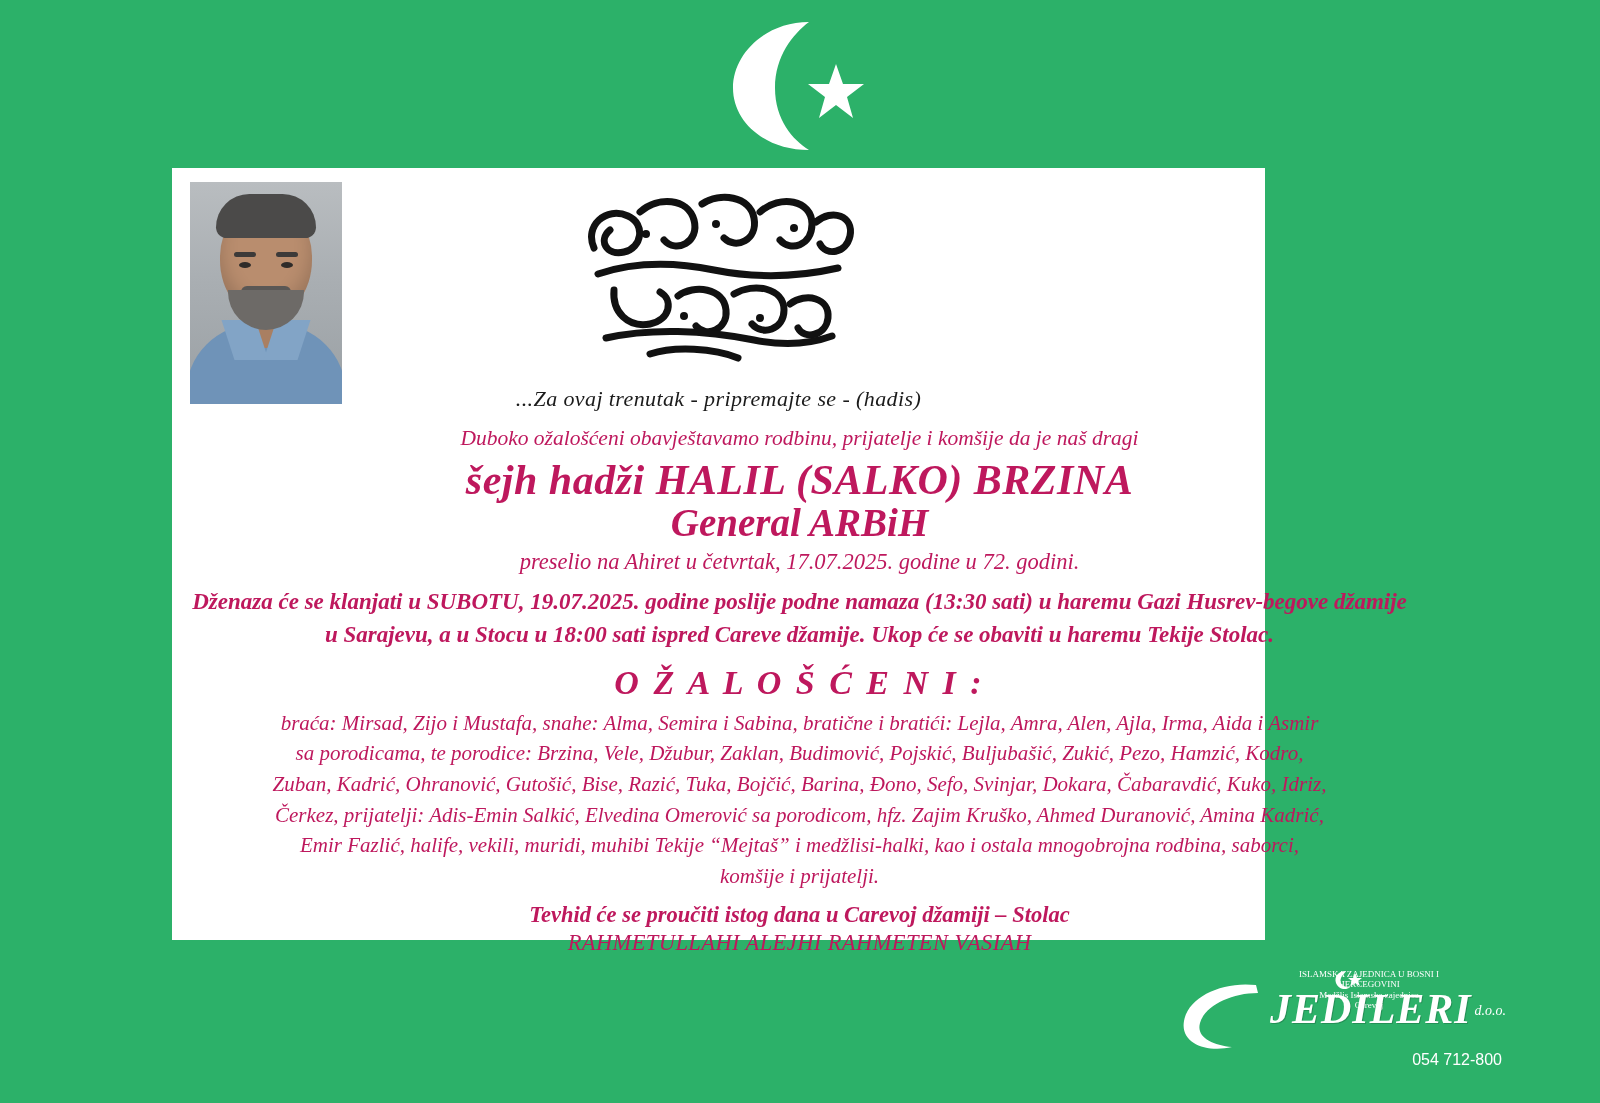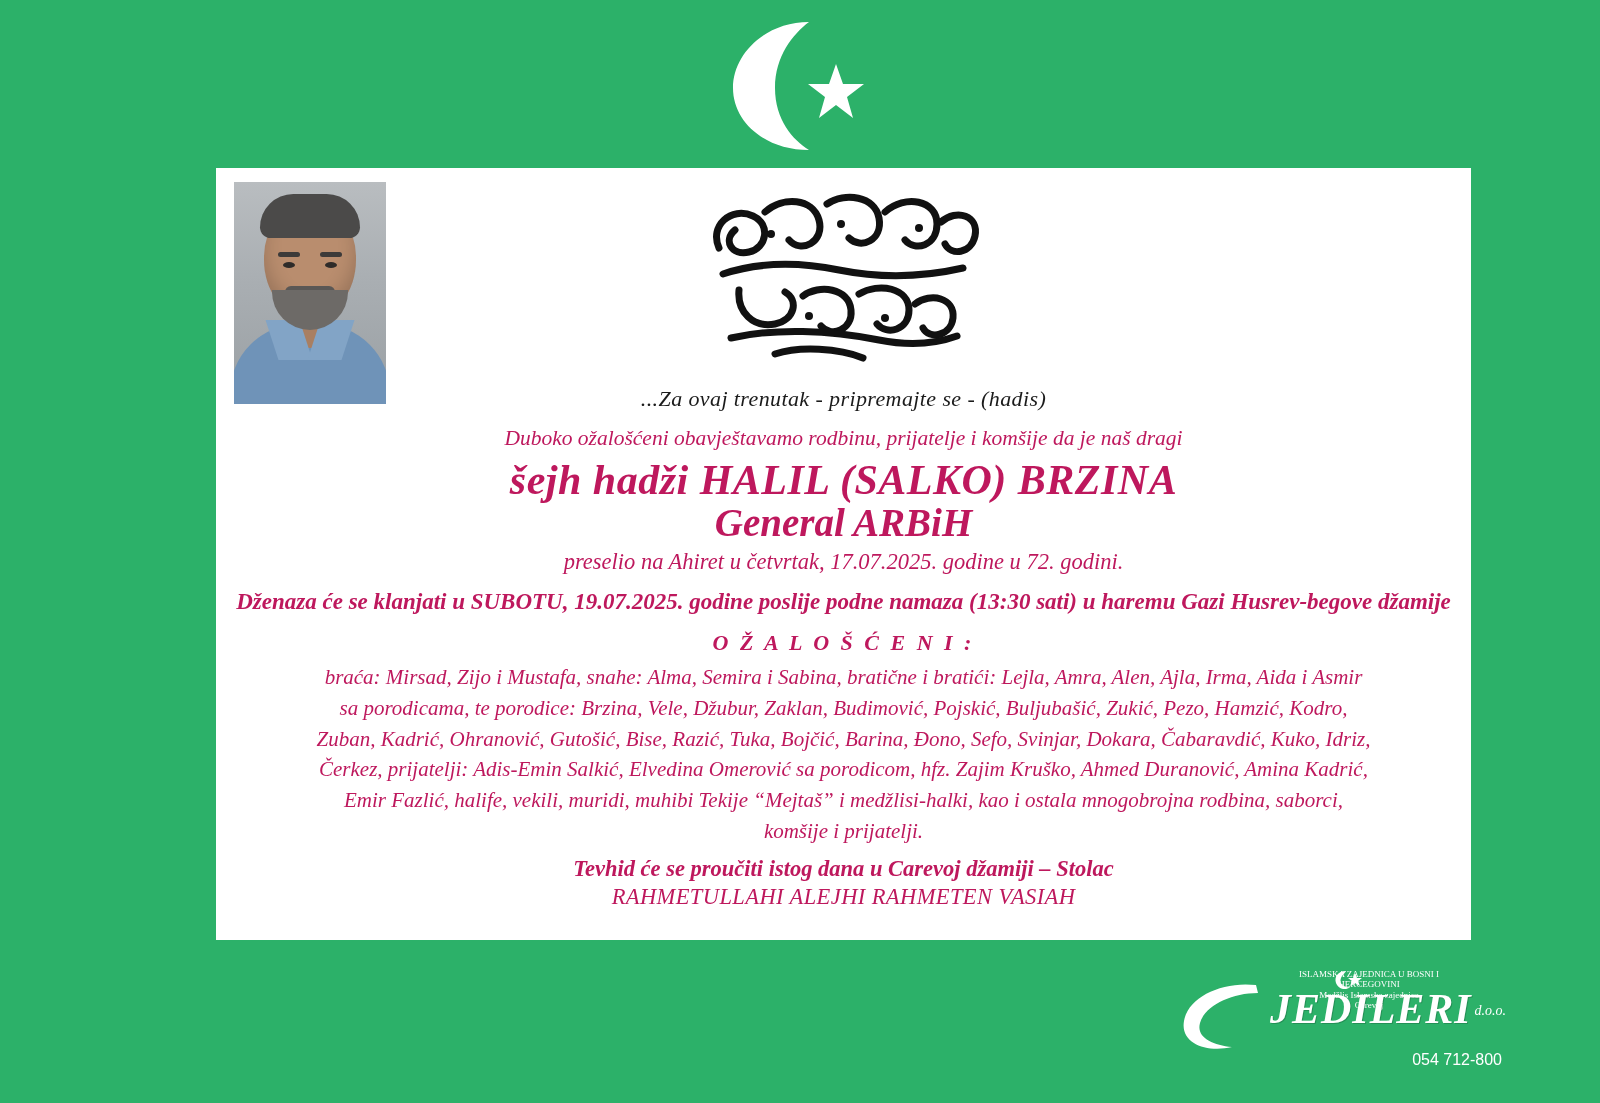--- a/index.html
+++ b/index.html
@@ -30,24 +30,23 @@
     align-items: center;
     justify-content: center;
   }
   .emblem svg { display: block; }
 
   
   .card {
     position: absolute;
     left: 172px;
     top: 168px;
-    width: 1255px;
+    width: 1093px;
     height: 772px;
     background: #ffffff;
-    margin-left: 44px;
   }
 
   
   .portrait {
     position: absolute;
     left: 18px;
     top: 14px;
     width: 152px;
     height: 222px;
     background: linear-gradient(180deg,#b9bdc0 0%, #a9aeb2 45%, #9aa0a4 100%);
@@ -200,21 +199,21 @@
   .line-funeral {
     font-style: italic;
     font-weight: bold;
     font-size: 23px;
     line-height: 1.45;
     margin-top: 10px;
   }
   .mourners-title {
     font-style: italic;
     font-weight: bold;
-    font-size: 22px;
+    font-size: 34px;
     letter-spacing: 3px;
     margin-top: 12px;
   }
   .mourners-body {
     font-style: italic;
     font-size: 21px;
     line-height: 1.46;
     margin-top: 6px;
   }
   .line-tevhid {
@@ -346,20 +345,21 @@
     </div>
 
     <div class="hadith">...Za ovaj trenutak - pripremajte se - (hadis)</div>
 
     <div class="body-text">
       <div class="line-intro">Duboko ožalošćeni obavještavamo rodbinu, prijatelje i komšije da je naš dragi</div>
       <div class="name-main">šejh hadži HALIL (SALKO) BRZINA</div>
       <div class="name-sub">General ARBiH</div>
       <div class="line-passed">preselio na Ahiret u četvrtak, 17.07.2025. godine u 72. godini.</div>
       <div class="line-funeral">Dženaza će se klanjati u SUBOTU, 19.07.2025. godine poslije podne namaza (13:30 sati) u haremu Gazi Husrev-begove džamije</div>
+      <div class="line-funeral" style="margin-top:0">u Sarajevu, a u Stocu u 18:00 sati ispred Careve džamije. Ukop će se obaviti u haremu Tekije Stolac.</div>
       <div class="mourners-title">O Ž A L O Š Ć E N I :</div>
       <div class="mourners-body">
         <div>braća: Mirsad, Zijo i Mustafa, snahe: Alma, Semira i Sabina, bratične i bratići: Lejla, Amra, Alen, Ajla, Irma, Aida i Asmir</div>
         <div>sa porodicama, te porodice: Brzina, Vele, Džubur, Zaklan, Budimović, Pojskić, Buljubašić, Zukić, Pezo, Hamzić, Kodro,</div>
         <div>Zuban, Kadrić, Ohranović, Gutošić, Bise, Razić, Tuka, Bojčić, Barina, Đono, Sefo, Svinjar, Dokara, Čabaravdić, Kuko, Idriz,</div>
         <div>Čerkez, prijatelji: Adis-Emin Salkić, Elvedina Omerović sa porodicom, hfz. Zajim Kruško, Ahmed Duranović, Amina Kadrić,</div>
         <div>Emir Fazlić, halife, vekili, muridi, muhibi Tekije “Mejtaš” i medžlisi-halki, kao i ostala mnogobrojna rodbina, saborci,</div>
         <div>komšije i prijatelji.</div>
       </div>
       <div class="line-tevhid">Tevhid će se proučiti istog dana u Carevoj džamiji – Stolac</div>

